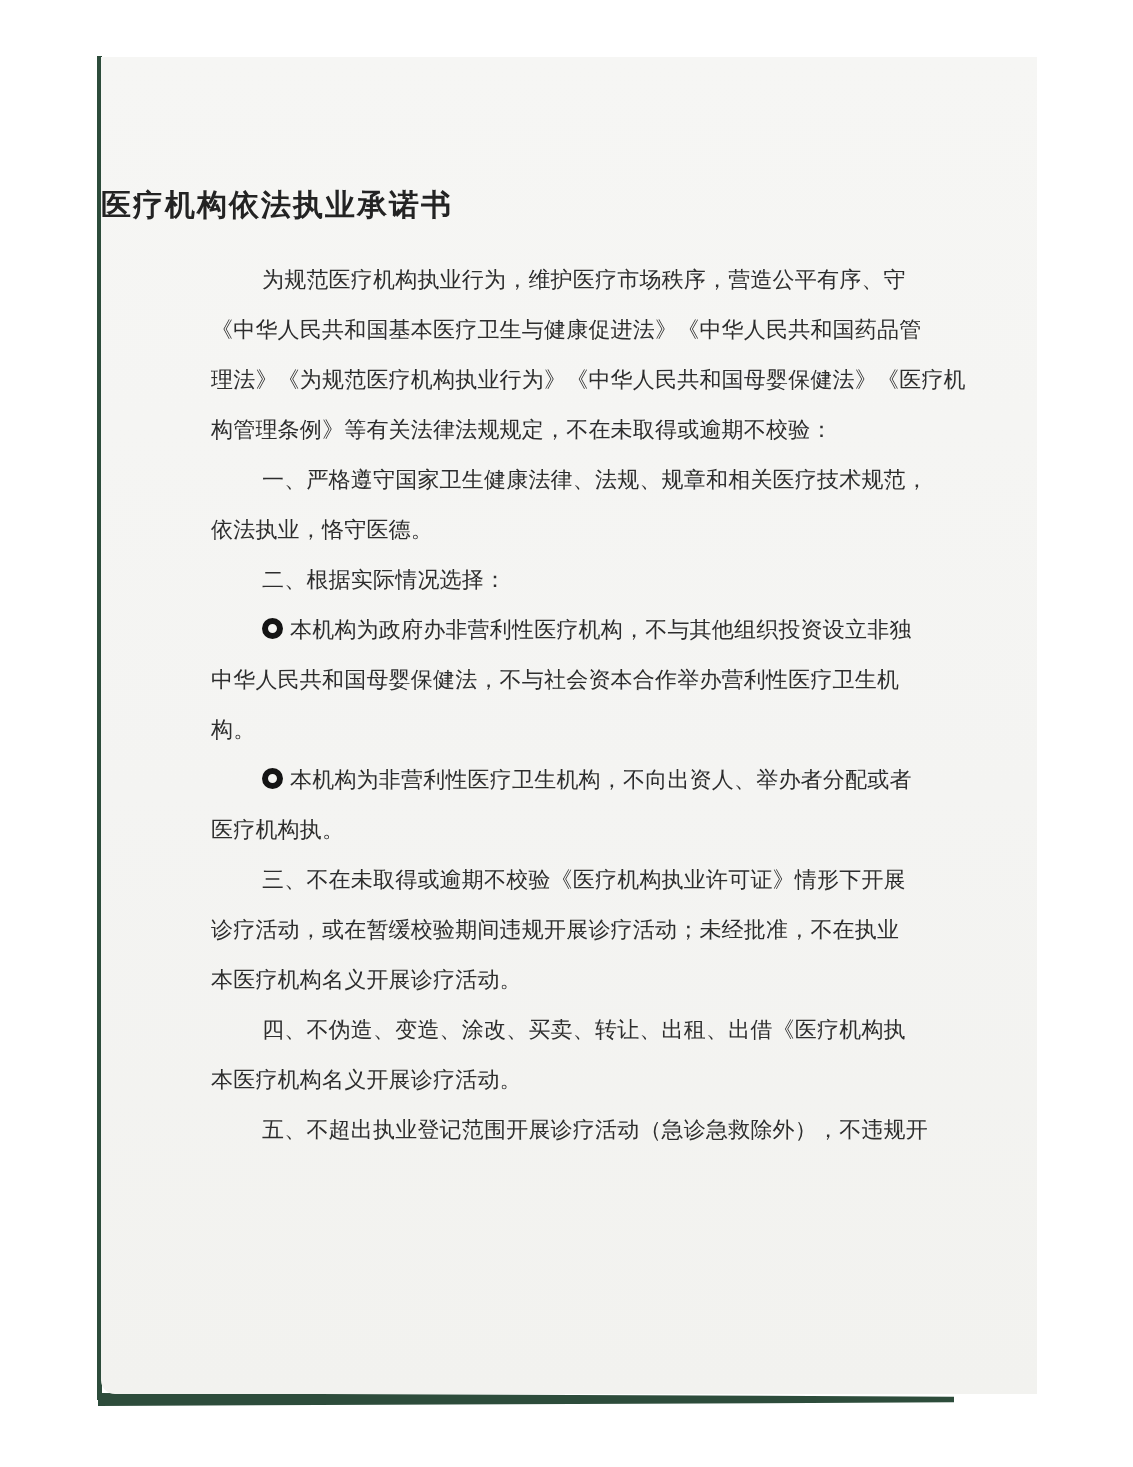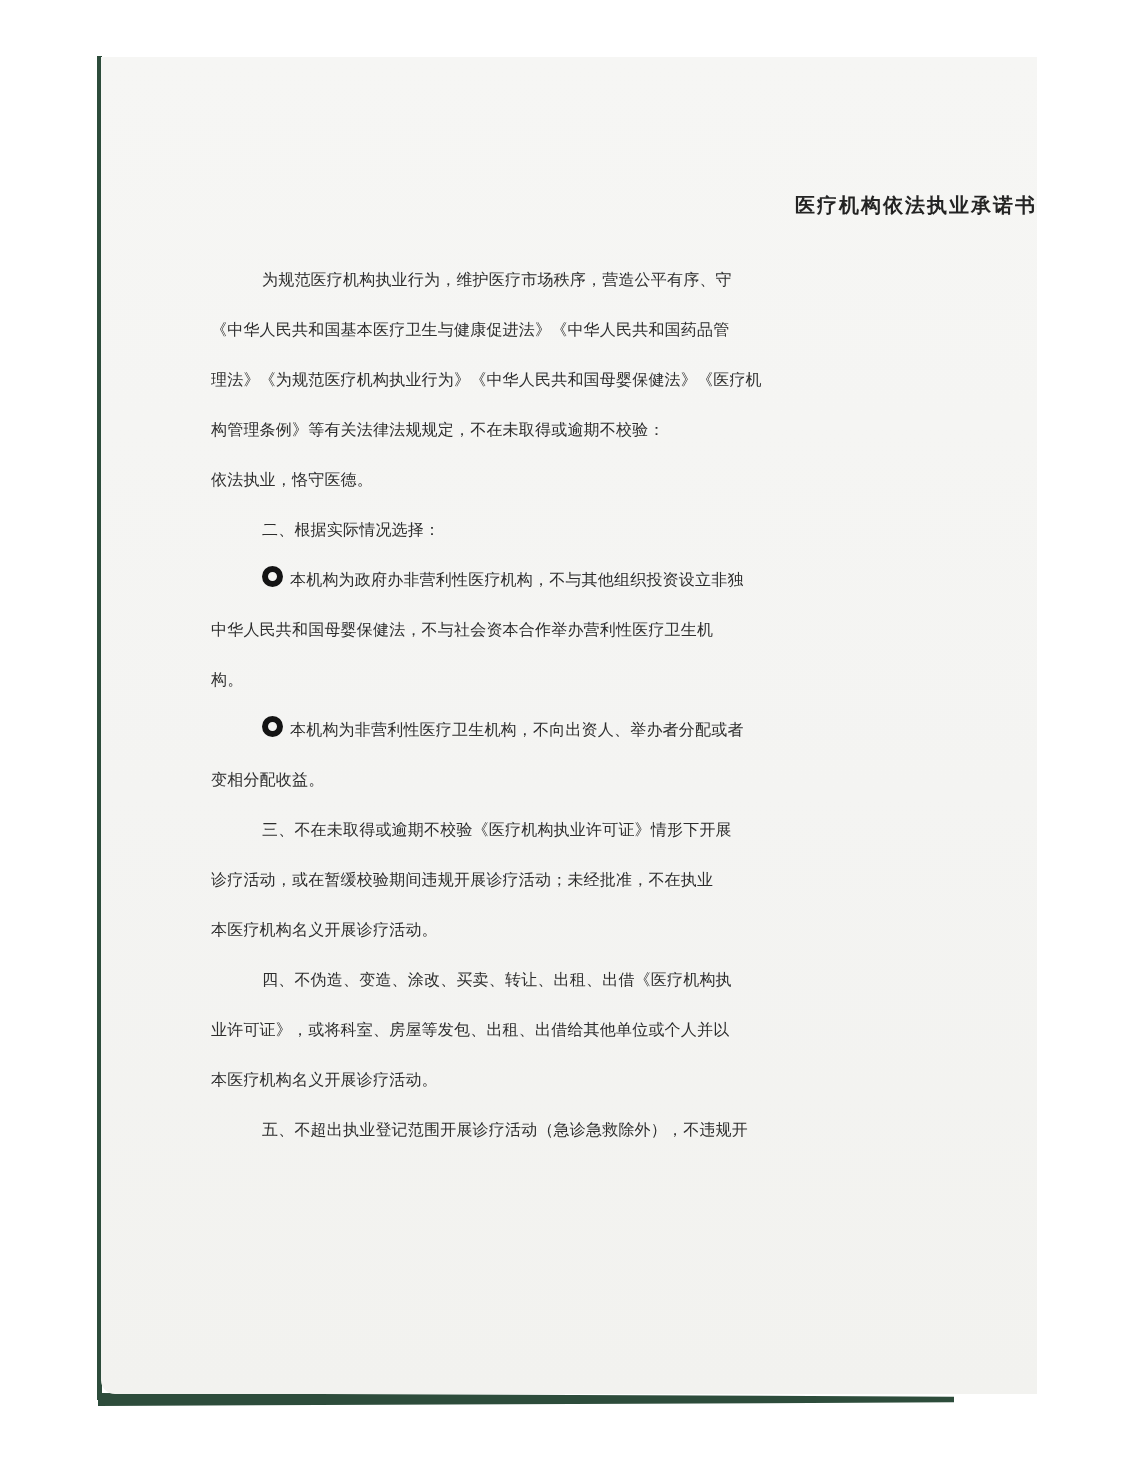--- a/index.html
+++ b/index.html
@@ -38,32 +38,32 @@
     position: absolute;
     left: 101px;
     top: 57px;
     width: 936px;
     height: 1337px;
     background: linear-gradient(180deg, #f6f6f4 0%, #f4f4f2 55%, #f2f2ef 100%);
     border-bottom-left-radius: 14px;
   }
   .doc-title {
     margin: 131px 0 0 0;
-    text-align: right;
-    font-size: 20px;
+    text-align: left;
+    font-size: 30px;
     font-weight: bold;
     letter-spacing: 2px;
     color: #232323;
     line-height: 34px;
   }
   .doc-body {
     margin-top: 33px;
     padding-left: 110px;
     color: #2d2d2d;
-    font-size: 16px;
+    font-size: 22px;
   }
   .para { margin: 0; }
   .text-line {
     height: 50px;
     line-height: 50px;
     white-space: nowrap;
     letter-spacing: 0.2px;
   }
   .text-line.first { padding-left: 51px; }
   .option-bullet {
@@ -91,47 +91,47 @@
     <div class="doc-body">
 
       <div class="para">
         <div class="text-line first">为规范医疗机构执业行为，维护医疗市场秩序，营造公平有序、守</div>
         <div class="text-line">《中华人民共和国基本医疗卫生与健康促进法》《中华人民共和国药品管</div>
         <div class="text-line">理法》《为规范医疗机构执业行为》《中华人民共和国母婴保健法》《医疗机</div>
         <div class="text-line">构管理条例》等有关法律法规规定，不在未取得或逾期不校验：</div>
       </div>
 
       <div class="para">
+        <div class="text-line first">一、严格遵守国家卫生健康法律、法规、规章和相关医疗技术规范，</div>
         <div class="text-line">依法执业，恪守医德。</div>
       </div>
 
       <div class="para">
         <div class="text-line first">二、根据实际情况选择：</div>
       </div>
 
       <div class="para">
         <div class="text-line first"><span class="option-bullet"></span><span>本机构为政府办非营利性医疗机构，不与其他组织投资设立非独</span></div>
         <div class="text-line">中华人民共和国母婴保健法，不与社会资本合作举办营利性医疗卫生机</div>
         <div class="text-line">构。</div>
       </div>
 
       <div class="para">
         <div class="text-line first"><span class="option-bullet"></span><span>本机构为非营利性医疗卫生机构，不向出资人、举办者分配或者</span></div>
-        <div class="text-line">变相分配收益。</div>
+        <div class="text-line">医疗机构执。</div>
       </div>
 
       <div class="para">
         <div class="text-line first">三、不在未取得或逾期不校验《医疗机构执业许可证》情形下开展</div>
         <div class="text-line">诊疗活动，或在暂缓校验期间违规开展诊疗活动；未经批准，不在执业</div>
         <div class="text-line">本医疗机构名义开展诊疗活动。</div>
       </div>
 
       <div class="para">
         <div class="text-line first">四、不伪造、变造、涂改、买卖、转让、出租、出借《医疗机构执</div>
-        <div class="text-line">业许可证》，或将科室、房屋等发包、出租、出借给其他单位或个人并以</div>
         <div class="text-line">本医疗机构名义开展诊疗活动。</div>
       </div>
 
       <div class="para">
         <div class="text-line first">五、不超出执业登记范围开展诊疗活动（急诊急救除外），不违规开</div>
       </div>
 
     </div>
   </div>
 </div>

